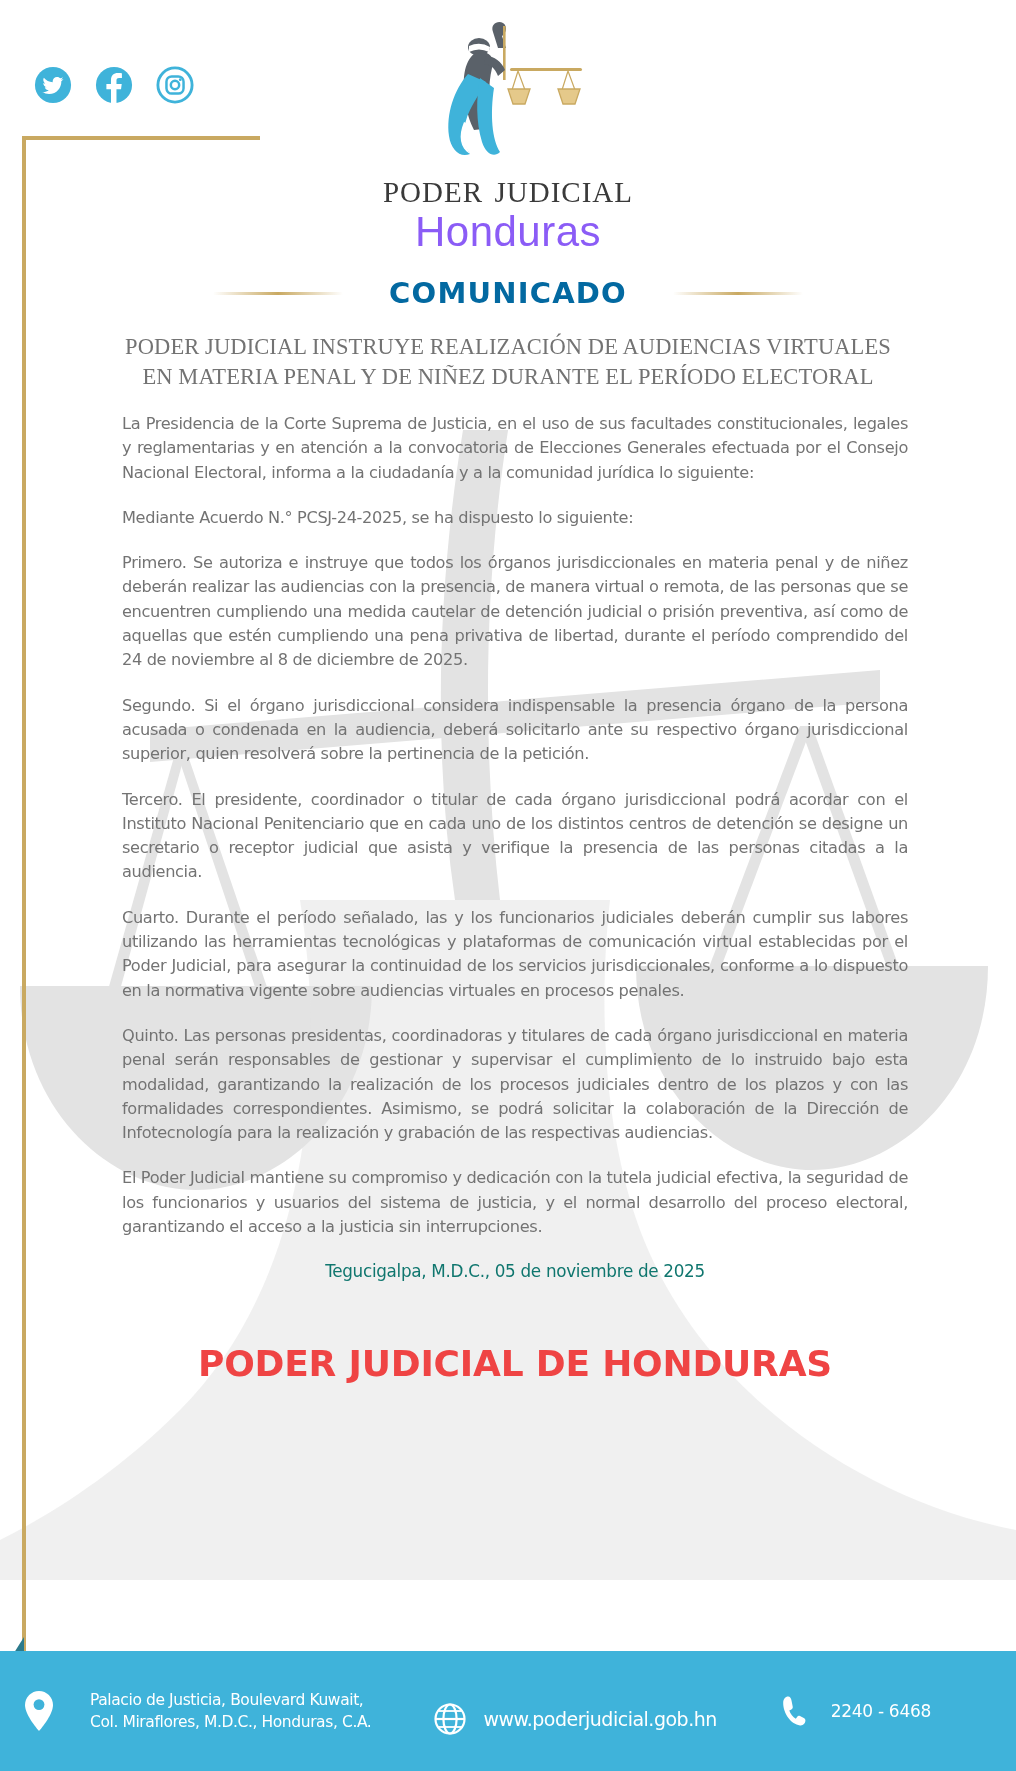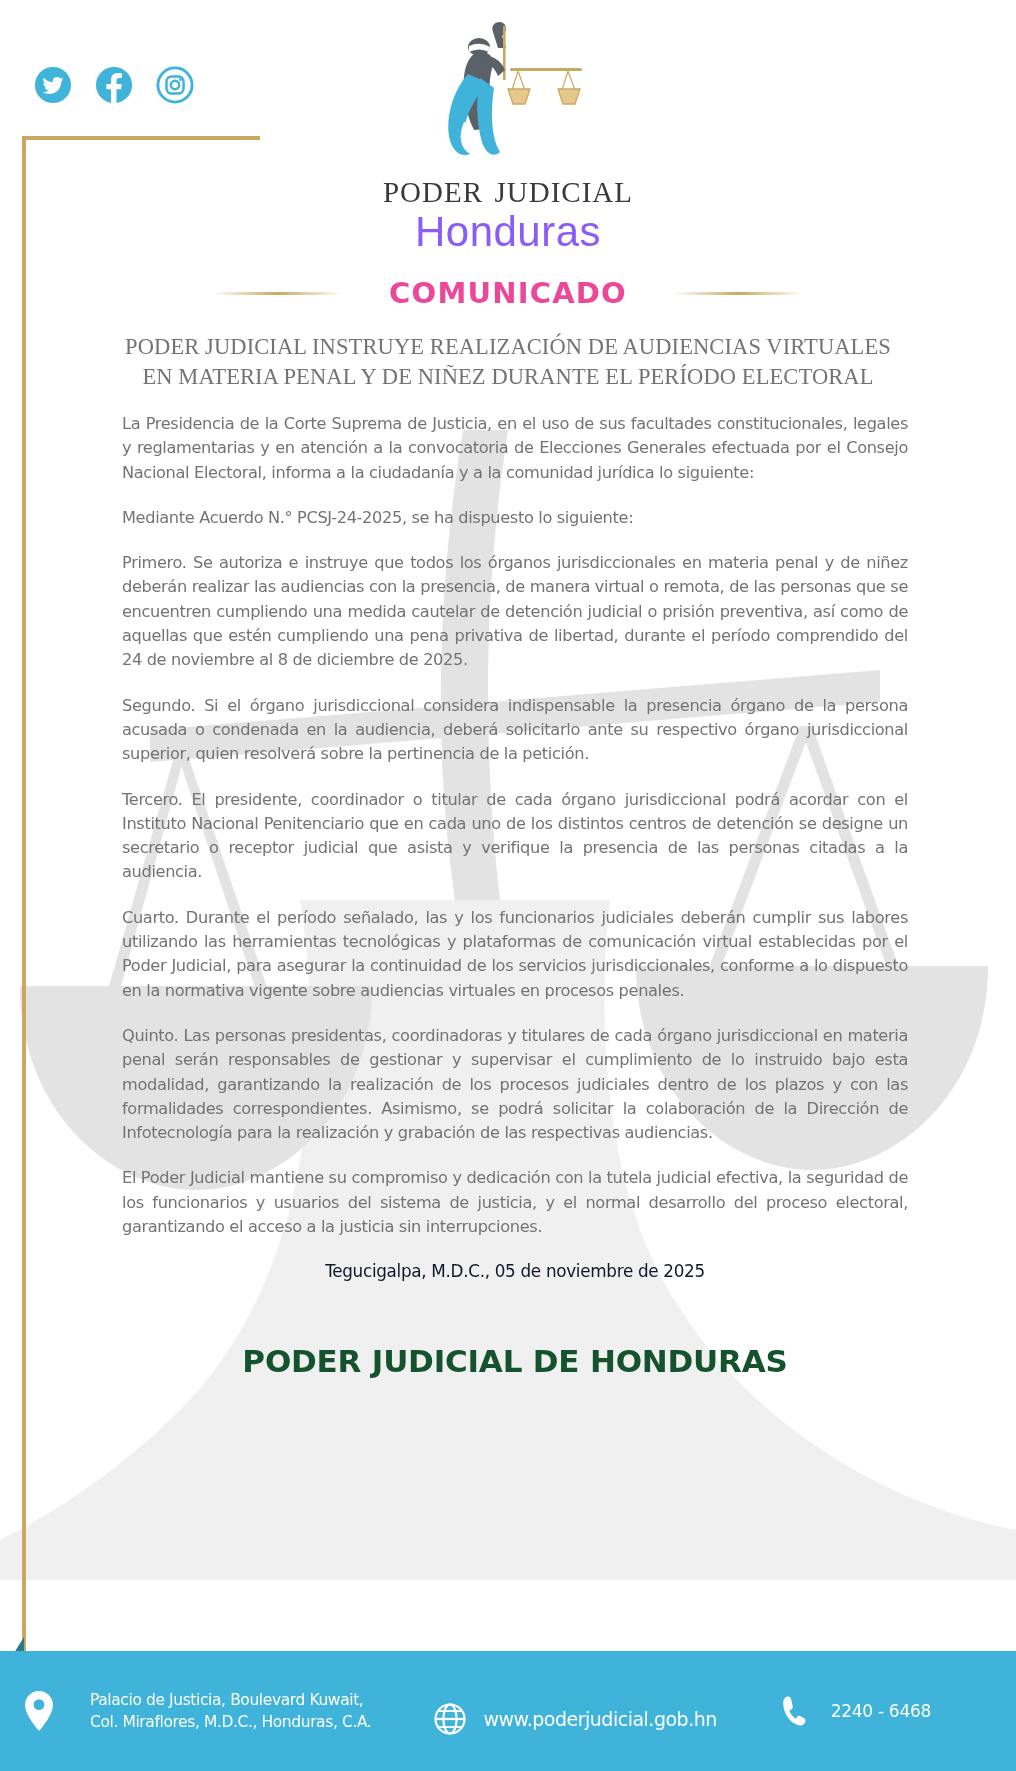--- a/index.html
+++ b/index.html
@@ -115,21 +115,21 @@
     width: 130px;
     height: 3px;
     background: linear-gradient(to right, rgba(201,169,97,0), #c9a961, rgba(201,169,97,0));
     border-radius: 2px;
   }
   .comunicado-title {
     font-family: "DejaVu Sans", sans-serif;
     font-size: 29px;
     font-weight: bold;
     letter-spacing: 1.2px;
-    color: #ec4899;
+    color: #0369a1;
   }
 
   
   .subtitle {
     position: absolute;
     left: 108px;
     top: 332px;
     width: 800px;
     text-align: center;
     font-family: "Liberation Serif", serif;
@@ -155,32 +155,32 @@
     margin: 0 0 21px 0;
     letter-spacing: -0.35px;
     position: relative;
     z-index: 2;
   }
   .para b { font-weight: normal; }
 
   .signature-date {
     font-family: "DejaVu Sans", sans-serif;
     font-size: 16.8px;
-    color: #0f172a;
+    color: #0f766e;
     text-align: center;
     margin: 22px 0 0 0;
     letter-spacing: -0.3px;
     position: relative;
     z-index: 2;
   }
   .signature-org {
     font-family: "DejaVu Sans", sans-serif;
-    font-size: 31px;
+    font-size: 36px;
     font-weight: bold;
-    color: #14532d;
+    color: #ef4444;
     text-align: center;
     margin: 62px 0 0 0;
     letter-spacing: -0.2px;
     position: relative;
     z-index: 2;
   }
 
   
   .footer {
     position: absolute;

